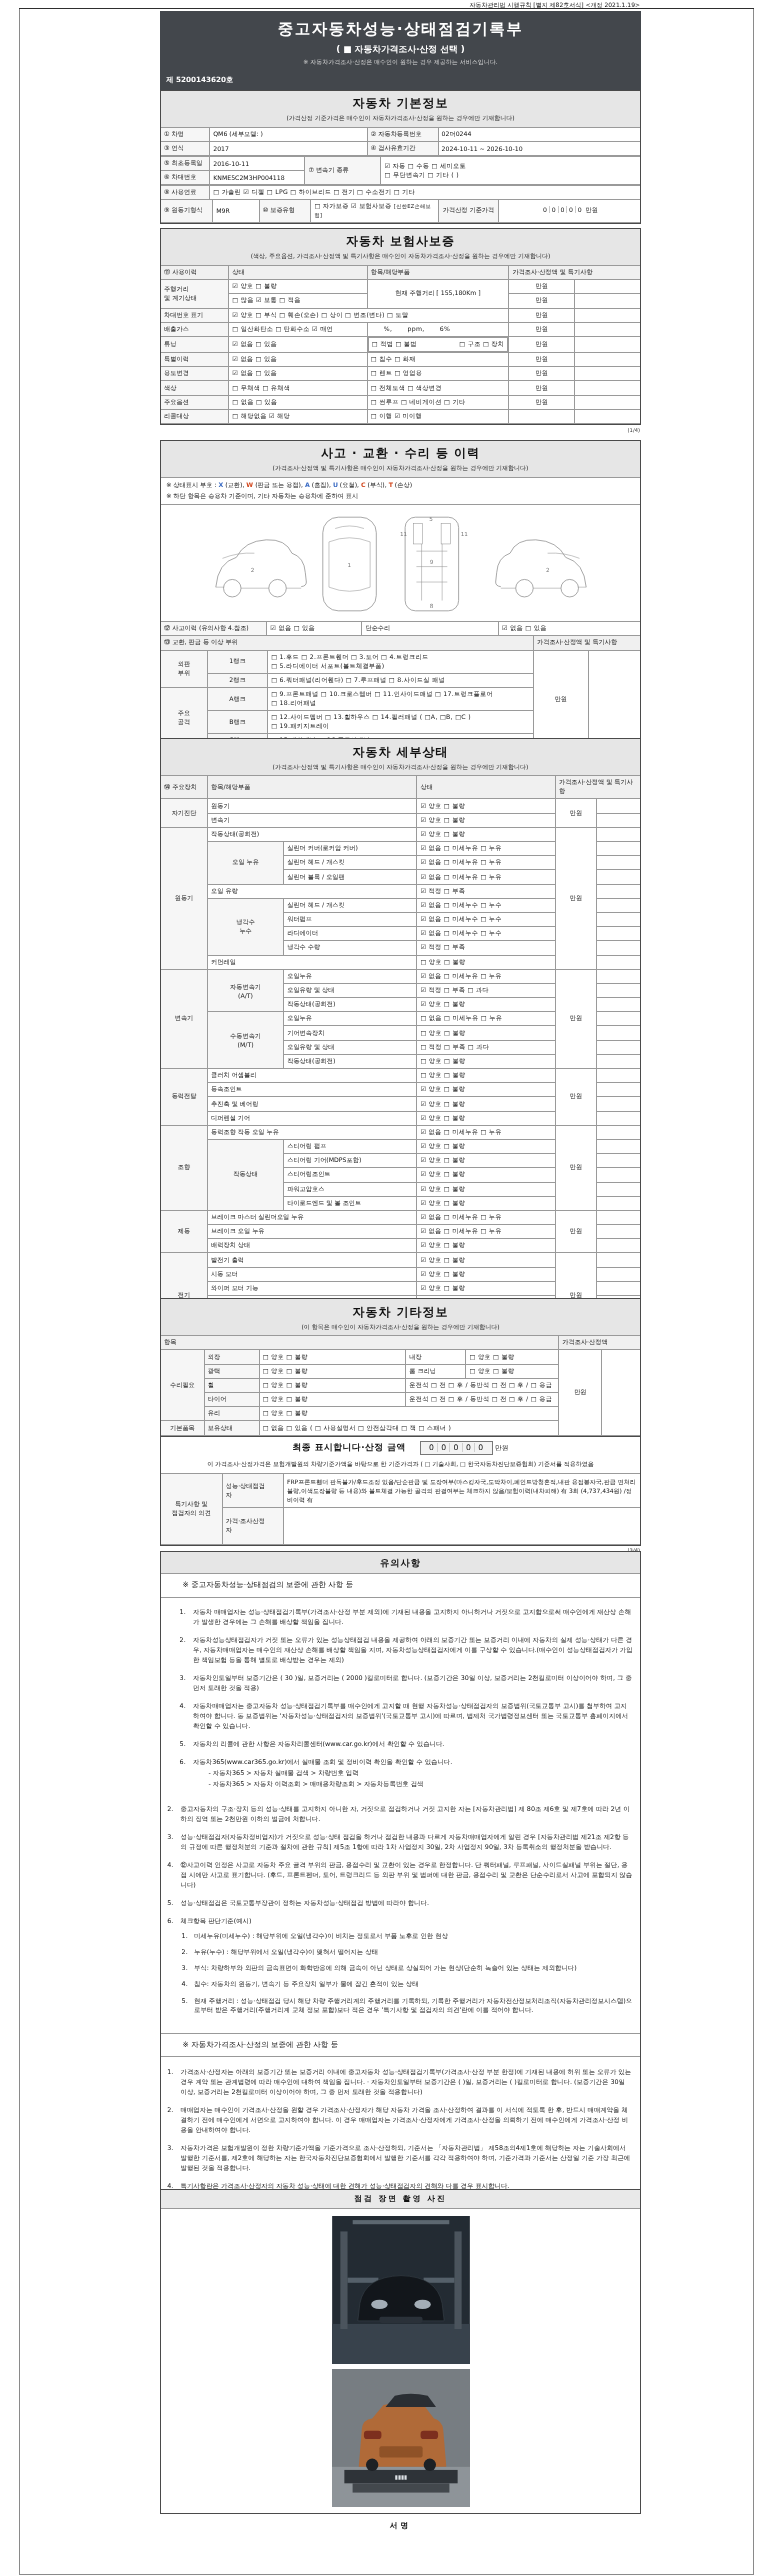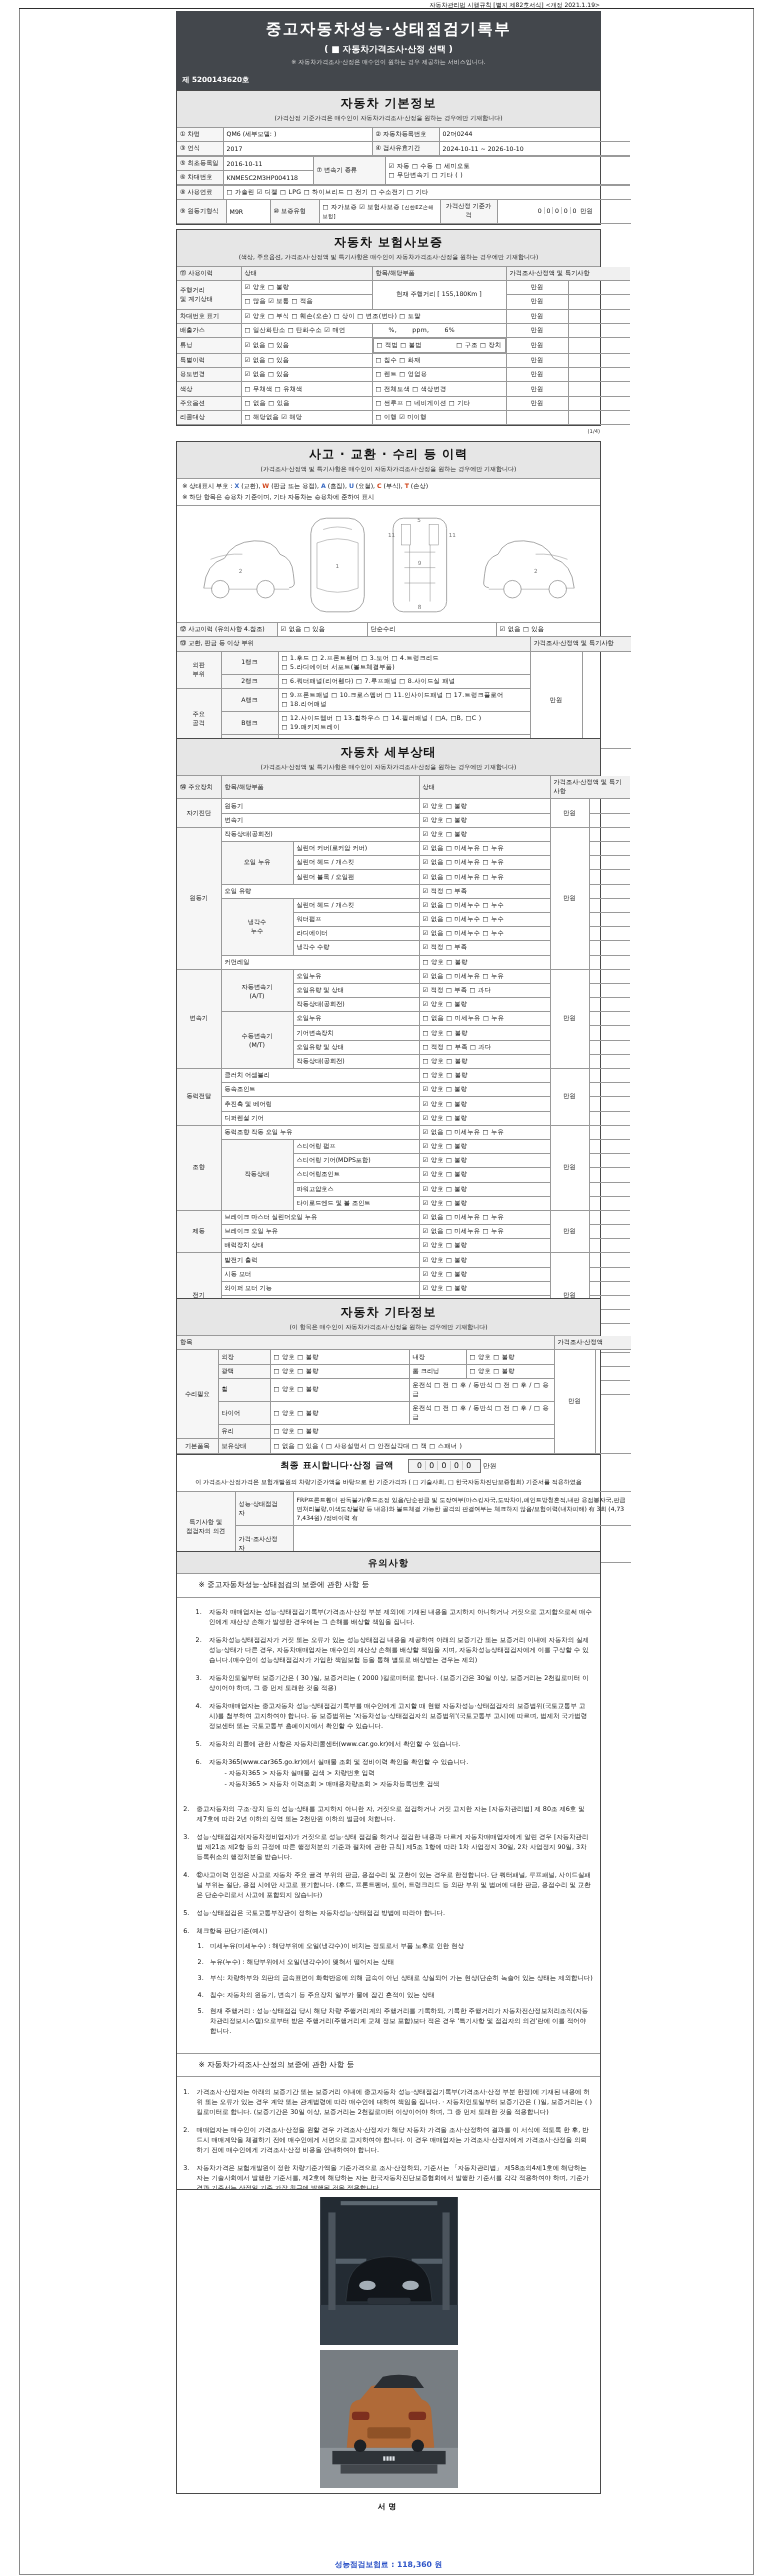--- a/index.html
+++ b/index.html
@@ -3,21 +3,21 @@
 <meta charset="utf-8">
 <style>
   html,body{margin:0;padding:0;}
   body{width:773px;height:2576px;position:relative;background:#fff;
        font-family:"DejaVu Sans","Liberation Sans",sans-serif;color:#111;overflow:hidden;}
   .side-l{position:absolute;left:19px;top:8.2px;bottom:1.5px;border-left:0.5px solid #8a8a8a;}
   .side-r{position:absolute;right:19px;top:8.2px;bottom:1.5px;border-left:0.5px solid #8a8a8a;}
   .topline{position:absolute;left:19px;right:19px;top:8.2px;border-top:1px solid #2e2e2e;}
   .botline{position:absolute;left:19px;right:19px;bottom:1.5px;border-top:0.5px solid #8a8a8a;}
   .doc{position:absolute;left:160px;top:0;width:453px;height:2576px;}
-  .blk{position:absolute;left:16px;width:425px;}
+  .blk{position:absolute;left:0;width:481px;}
   .meta{font-size:6px;text-align:right;padding:0.5px 1px 1.5px 0;color:#111;}
   
   .dark{background:#43474c;color:#fff;padding:8.2px 0 4.1px;}
   .dark .t{font-size:15.5px;font-weight:bold;text-align:center;letter-spacing:1.5px;}
   .dark .s{font-size:8.8px;font-weight:bold;text-align:center;margin-top:3.6px;}
   .dark .n{font-size:6px;text-align:center;color:#d9d9d9;margin-top:2.6px;}
   .dark .no{font-size:7.2px;font-weight:bold;text-align:left;padding:7.2px 0 1px 6.2px;}
   
   .box{border:1px solid #4a4a4a;border-top-width:1px;background:#fff;}
   .mt{margin-top:4.1px;}
@@ -844,20 +844,21 @@
       <div class="pb">
         <span class="pb-title">자동차가격조사·산정이란</span>
         <div class="pb-text" id="pb-text"><span>※ "</span><b>가격조사·산정</b><span>"은 소비자가 매매계약을 체결함에 있어 </span><b>중고차 가격의 적절성 판단</b><span>에 참고할 수 있도록 법령에 의한 절차와 기준에 따라 </span><b>전문 가격조사·산정인</b><span>이 </span><b>객관적으로 제시한 가액</b><span>입니다. 따라서 "가격조사·산정"은 소비자의 </span><b>자율적 선택에 따른 서비스</b><span>이며, 가격조사·산정 결과는 중고차 가격판단에 관하여 </span><b>법적 구속력은 없고 소비자의 구매여부 결정에 참고자료로 활용</b><span>됩니다.</span></div>
       </div>
     </div>
     <div class="pg">(4/4)</div>
   </div>
 
   <div class="blk" style="top:2189px">
     <div class="box">
+      <div class="photos-head">점검 장면 촬영 사진</div>
       <div class="photo-wrap">
         <svg width="138" height="148" viewBox="0 0 268 288">
           <rect width="268" height="288" fill="#232b33"></rect>
           <rect y="210" width="268" height="78" fill="#38424c"></rect>
           <rect x="16" y="30" width="14" height="190" fill="#4b545d"></rect>
           <rect x="238" y="30" width="14" height="190" fill="#4b545d"></rect>
           <rect x="30" y="120" width="60" height="10" fill="#55606a"></rect>
           <rect x="178" y="120" width="60" height="10" fill="#55606a"></rect>
           <path d="M54,170 q10,-52 80,-54 q70,2 80,54 l4,34 h-168 z" fill="#12161b" stroke="#3c464f"></path>
           <ellipse cx="92" cy="172" rx="16" ry="9" fill="#c9d4de" opacity="0.8"></ellipse>

